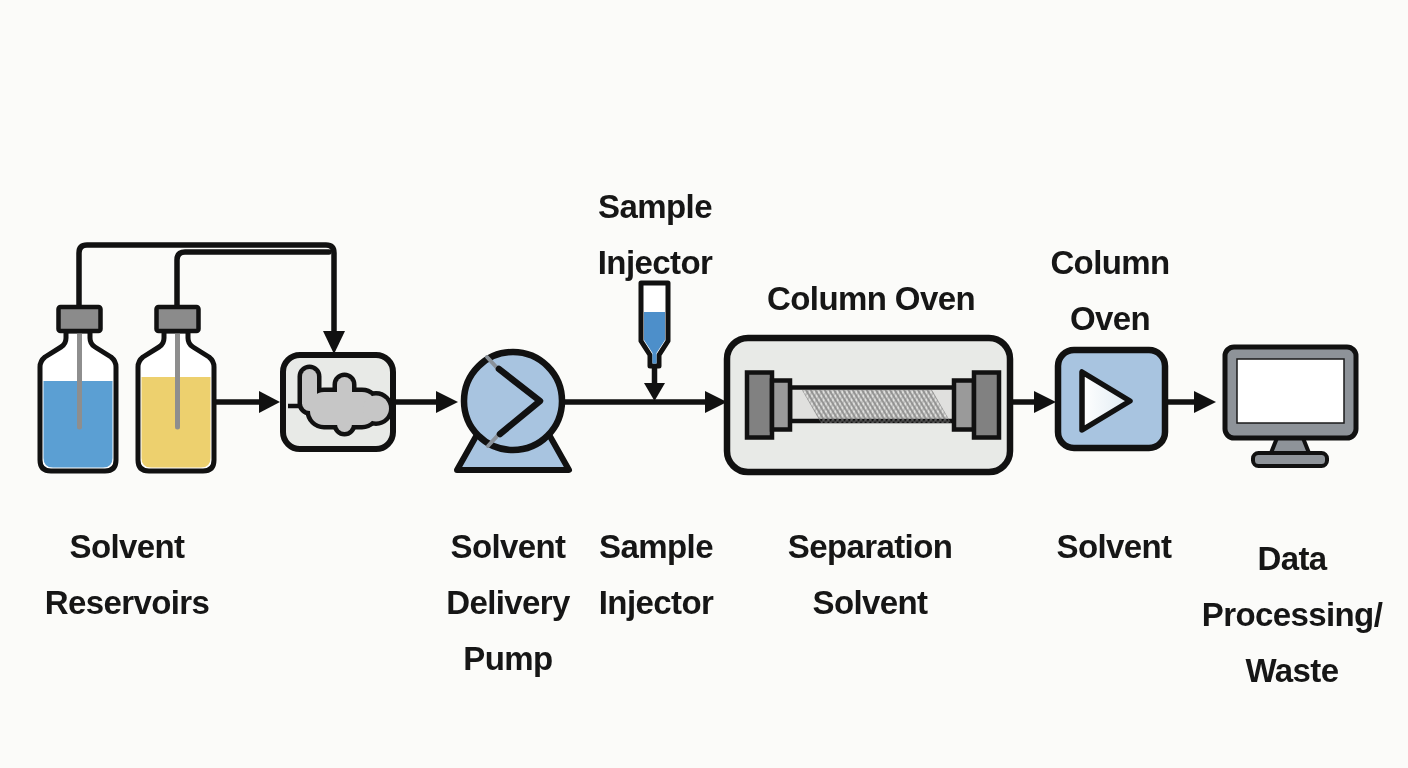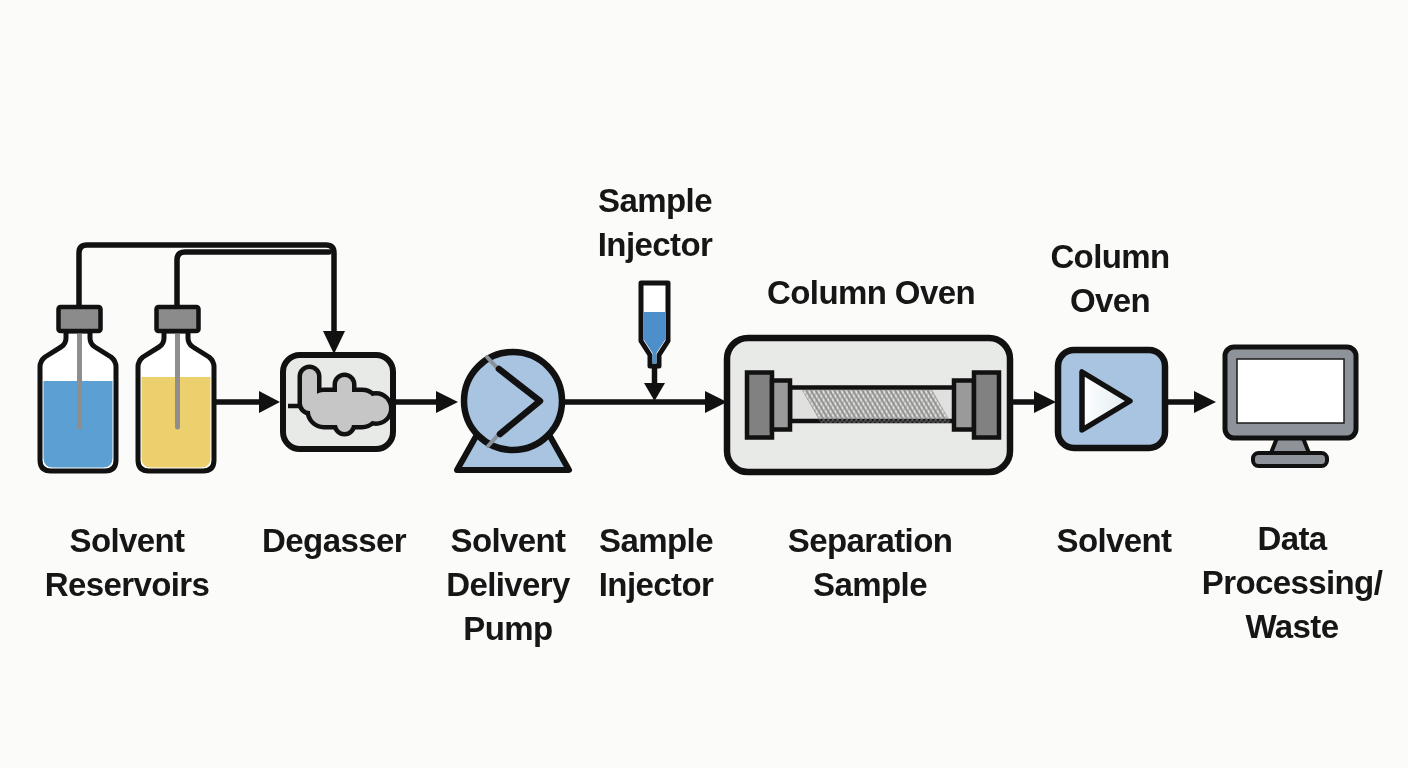--- a/index.html
+++ b/index.html
@@ -4,21 +4,21 @@
 <style>
   html,body{margin:0;padding:0;background:#ffffff;}
   .canvas{
     position:relative;width:1408px;height:768px;overflow:hidden;
     background:var(--background,#fbfbf9);
     font-family:"Liberation Sans","DejaVu Sans",sans-serif;
   }
   .diagram-svg{position:absolute;left:0;top:0;}
   .label{
     position:absolute;transform:translateX(-50%);
-    font-size:33px;line-height:44px;font-weight:700;
+    font-size:33px;line-height:56px;font-weight:700;
     letter-spacing:-0.6px;text-align:center;
     color:var(--text,#161616);white-space:pre-line;
   }
 </style>
 </head>
 <body>
 
 <div class="canvas">
 
   <svg class="diagram-svg" width="1408" height="768" viewBox="0 0 1408 768">
@@ -133,25 +133,24 @@
   </svg>
 
   <div class="label" style="left:655px;top:179px">Sample
 Injector</div>
   <div class="label" style="left:871px;top:271px">Column Oven</div>
   <div class="label" style="left:1110px;top:235px">Column
 Oven</div>
 
   <div class="label" style="left:127px;top:519px">Solvent
 Reservoirs</div>
-  <div class="label" style="left:334px;top:519px">Degasser</div>
   <div class="label" style="left:508px;top:519px">Solvent
 Delivery
 Pump</div>
   <div class="label" style="left:656px;top:519px">Sample
 Injector</div>
   <div class="label" style="left:870px;top:519px">Separation
-Sample</div>
+Solvent</div>
   <div class="label" style="left:1114px;top:519px">Solvent</div>
-  <div class="label" style="left:1292px;top:517px">Data
+  <div class="label" style="left:1292px;top:531px">Data
 Processing/
 Waste</div>
 </div>
 
 </body></html>

